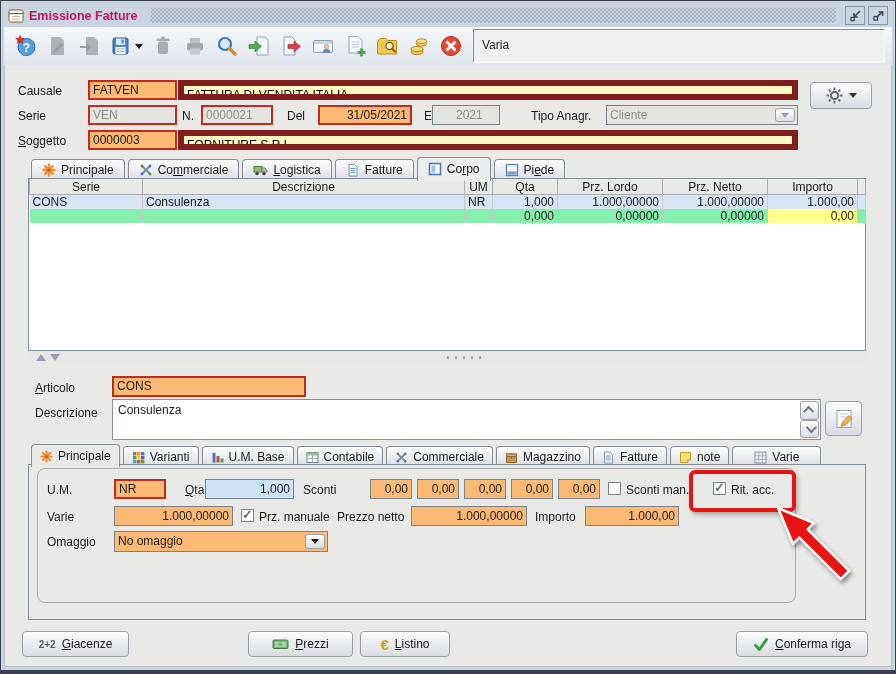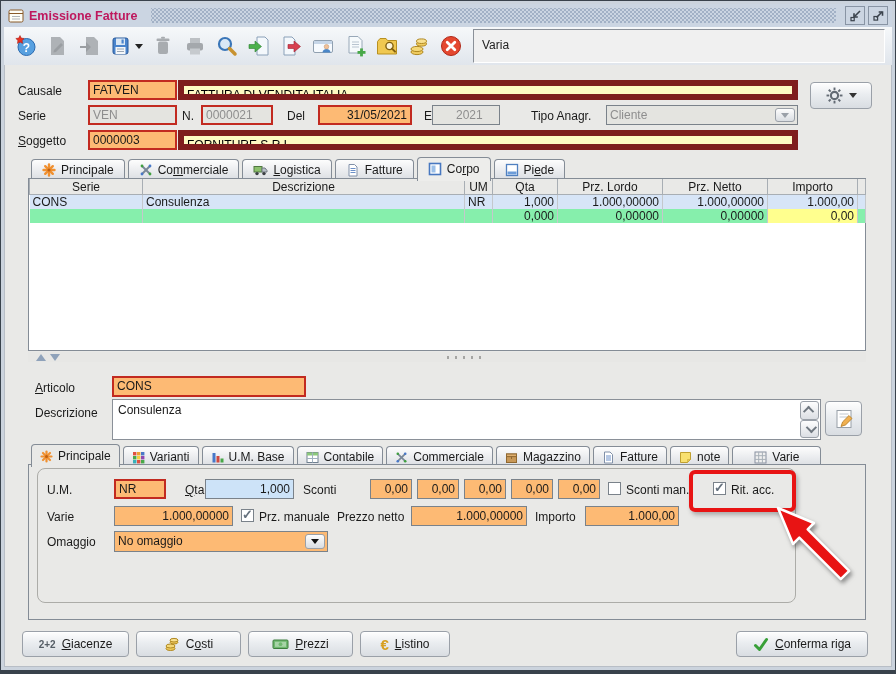--- a/index.html
+++ b/index.html
@@ -537,29 +537,20 @@
               <span class="arrow-down"></span>
             </span>
         </div>
       </div>
     </div>
 
     <div class="btn3d" style="left:18px;top:566px;width:107px;height:26px;">
       <span class="badge22">2+2</span>
       <span><u>G</u>iacenze</span>
     </div>
-    <div class="btn3d" style="left:132px;top:566px;width:105px;height:26px;">
-      <svg width="16" height="16">
-          <ellipse cx="6.5" cy="12.5" rx="4.5" ry="2" fill="#F0CC60" stroke="#B08820"></ellipse>
-          <ellipse cx="6.5" cy="10" rx="4.5" ry="2" fill="#F4D878" stroke="#B08820"></ellipse>
-          <ellipse cx="10" cy="6.2" rx="4" ry="1.8" fill="#F0CC60" stroke="#B08820"></ellipse>
-          <ellipse cx="10" cy="4.2" rx="4" ry="1.8" fill="#F8E090" stroke="#B08820"></ellipse>
-        </svg>
-      <span>C<u>o</u>sti</span>
-    </div>
     <div class="btn3d" style="left:244px;top:566px;width:105px;height:26px;">
       <svg width="17" height="16">
           <rect x="1" y="4" width="15" height="8.5" rx="1" fill="#70B870" stroke="#3E7E3E"></rect>
           <rect x="3" y="5.8" width="11" height="5" fill="#A8D4A8"></rect>
           <circle cx="8.5" cy="8.2" r="1.9" fill="#70B870"></circle>
         </svg>
       <span><u>P</u>rezzi</span>
     </div>
     <div class="btn3d" style="left:356px;top:566px;width:90px;height:26px;">
       <span style="font-size:15px;font-weight:bold;color:#D8A020;line-height:15px;">€</span>

